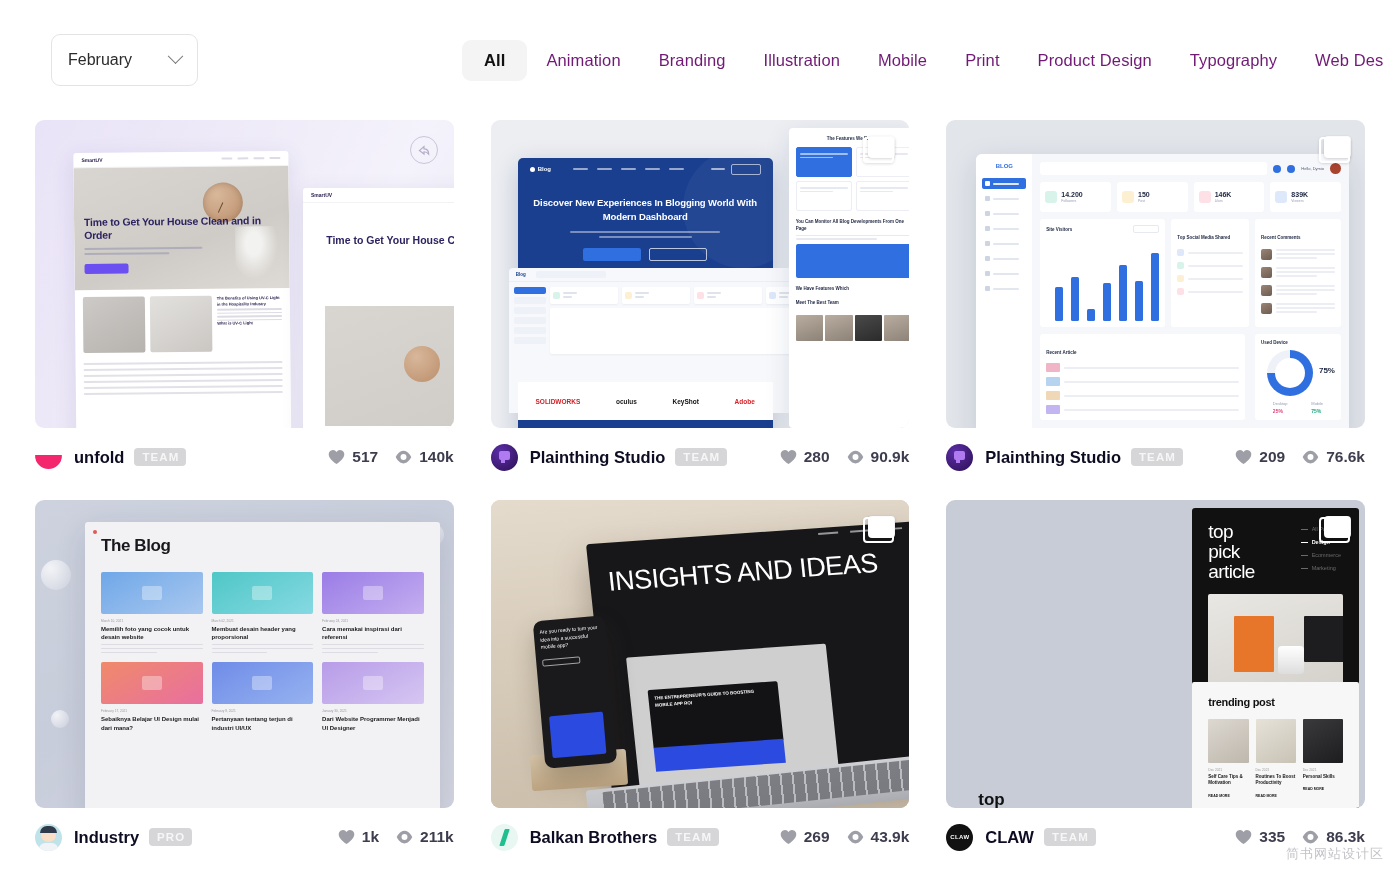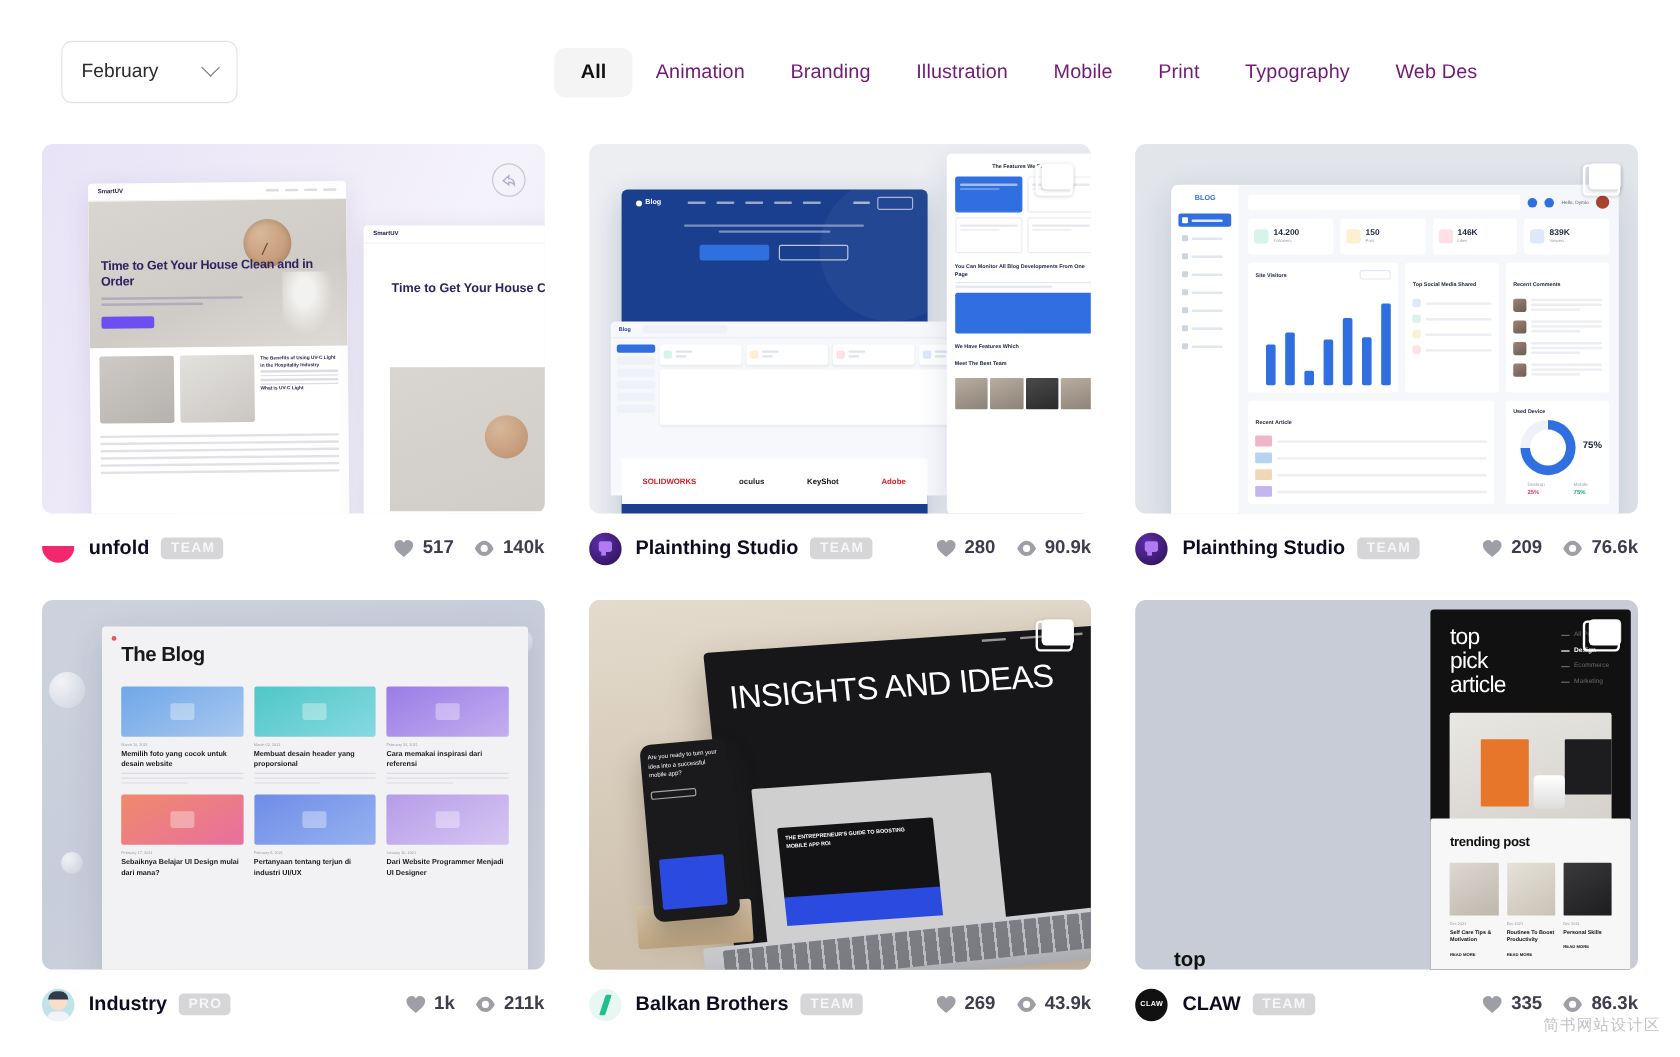--- a/index.html
+++ b/index.html
@@ -558,20 +558,21 @@
     <span class="chev"></span>
   </div>
 
   <div class="tabs">
     <div class="tab active">All</div>
     <div class="tab">Animation</div>
     <div class="tab">Branding</div>
     <div class="tab">Illustration</div>
     <div class="tab">Mobile</div>
     <div class="tab">Print</div>
+    <div class="tab">Product Design</div>
     <div class="tab">Typography</div>
     <div class="tab">Web Des</div>
   </div>
 </div>
 
 <div class="grid">
 
   <div class="card">
     <div class="thumb t1">
       <div class="page-a">
@@ -665,20 +666,21 @@
               <i></i>
               <i></i>
               <i></i>
               <i></i>
             </span>
           <span class="rt">
               <i></i>
               <b></b>
             </span>
         </div>
+        <div class="lh">Discover New Experiences In Blogging World With Modern Dashboard</div>
         <div class="lp">
             <i></i>
             <i></i>
           </div>
         <div class="lbtns">
             <b></b>
             <b class="ghost"></b>
           </div>
       </div>
       <div class="dash">

